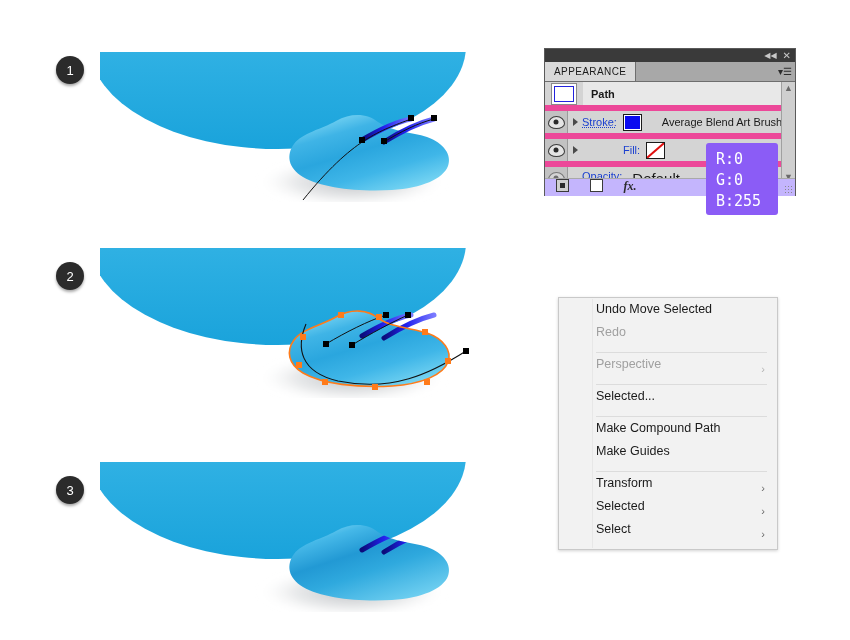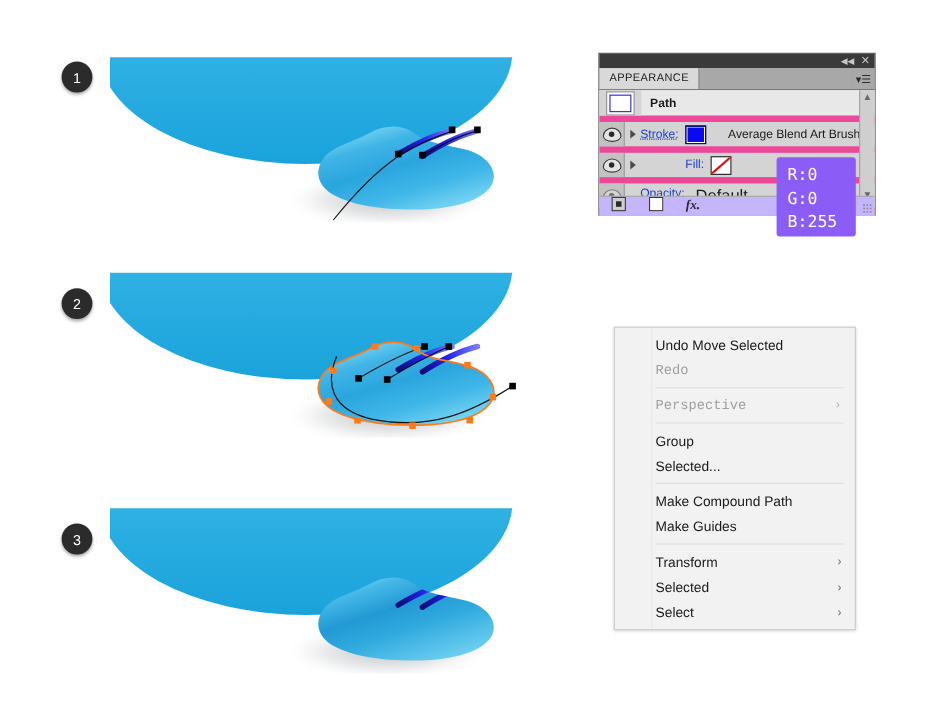--- a/index.html
+++ b/index.html
@@ -204,26 +204,26 @@
     padding:4px 0;
     box-shadow:0 1px 3px rgba(0,0,0,0.18);
   }
   #context-menu .gutter{
     position:absolute;left:1px;top:1px;bottom:1px;width:32px;
     background:#f2f2f2;border-right:1px solid #e7e7e7;
   }
   .mi{
     position:relative;
     height:23px;
-    display:flex;align-items:center;
+    display:flex;
     padding-left:37px;padding-right:10px;
     white-space:nowrap;
     z-index:2;
   }
-  .mi.disabled{color:#a0a0a0;font-family:Liberation Mono, monospace;}
+  .mi.disabled{color:#a0a0a0;}
   .mi.highlight{background:#7cc0ef;color:#000000;}
   .mi .arrow{
     position:absolute;right:12px;top:50%;transform:translateY(-50%);
     font-size:11px;color:#6a6a6a;
   }
   .mi.disabled .arrow{color:#b4b4b4;}
   .msep{
     height:1px;background:#dcdcdc;margin:4px 10px 4px 37px;z-index:2;position:relative;
   }
 </style>
@@ -494,23 +494,20 @@
     <div class="msep"></div>
 
     <div class="mi disabled">
       <span>Perspective</span>
       <span class="arrow">›</span>
     </div>
 
     <div class="msep"></div>
 
     <div class="mi">
-      <span>Group</span>
-    </div>
-    <div class="mi">
       <span>Selected...</span>
     </div>
 
     <div class="msep"></div>
 
     <div class="mi">
       <span>Make Compound Path</span>
     </div>
     <div class="mi">
       <span>Make Guides</span>

